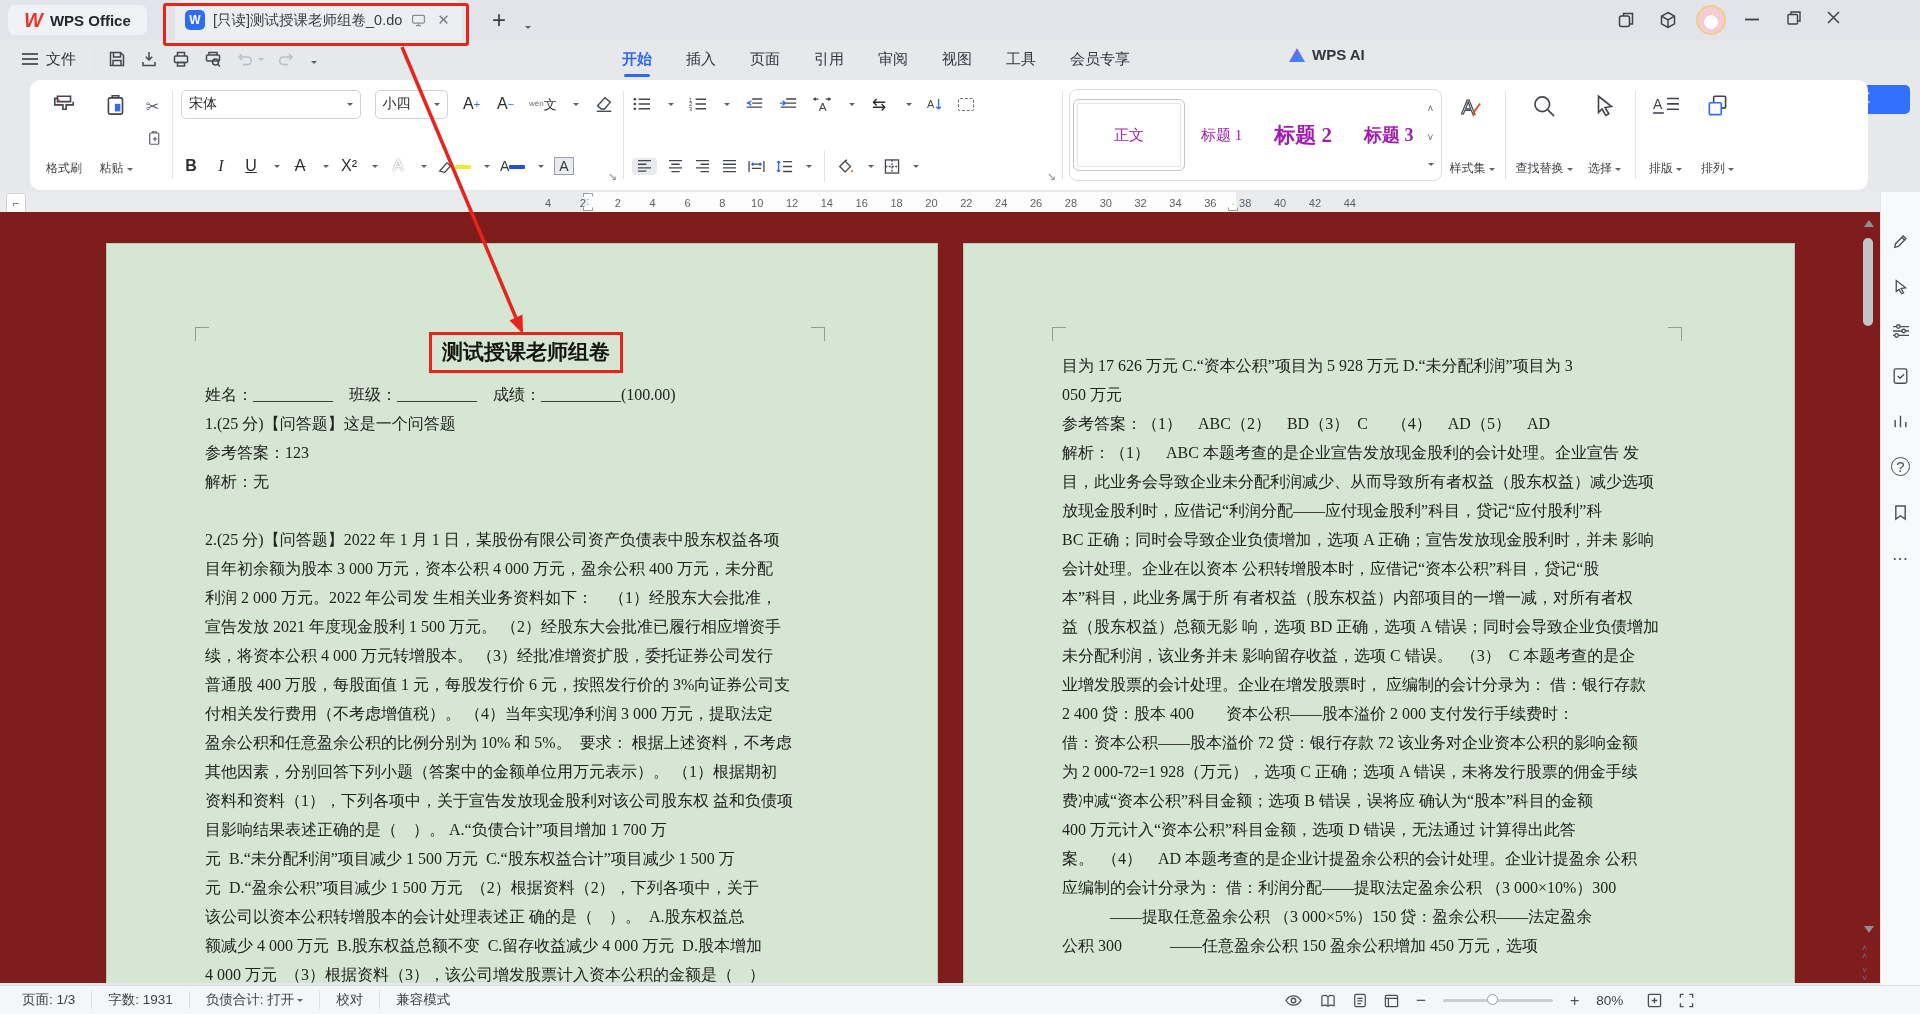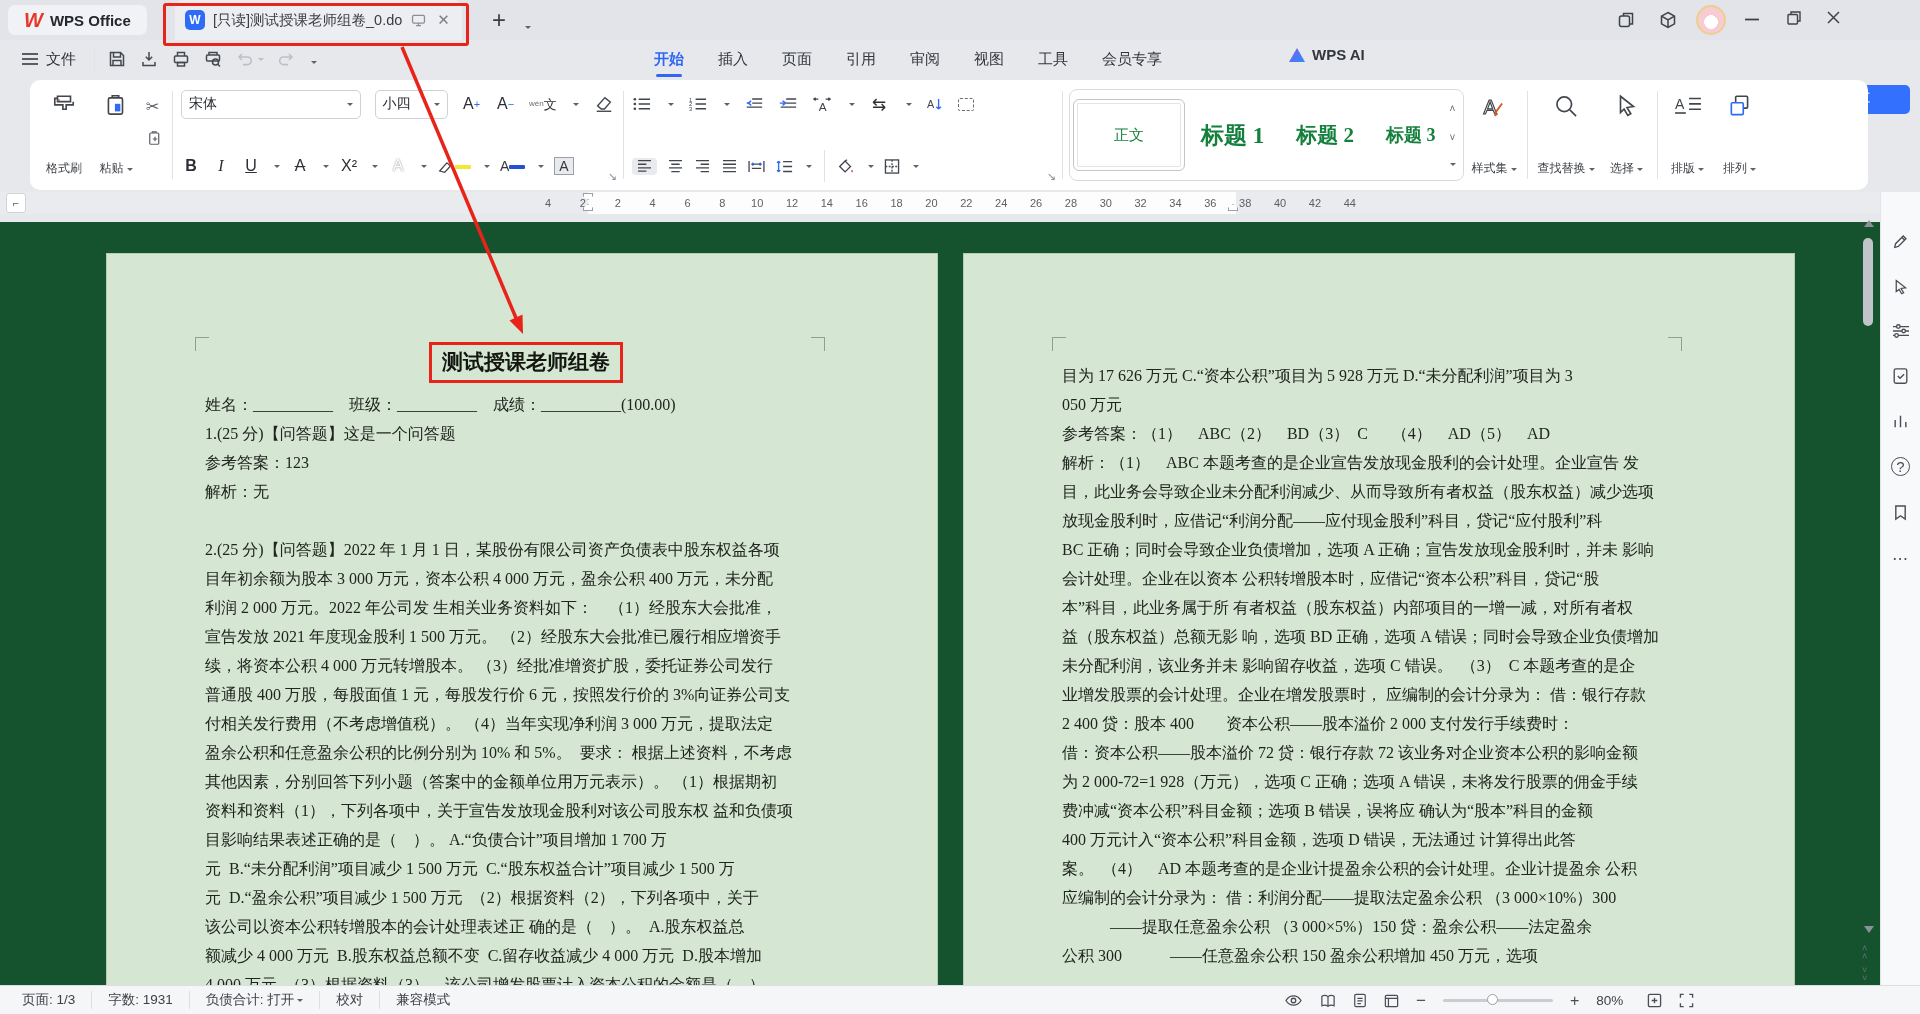--- a/index.html
+++ b/index.html
@@ -17,52 +17,52 @@
 .doctab{position:absolute;left:175px;top:0;height:40px;display:flex;align-items:center;gap:8px;padding:0 10px;font-size:14.5px;color:#3a3d42;background:#eceef2;border-radius:8px 8px 0 0}
 .wicon{width:20px;height:20px;background:#2e6bf6;border-radius:5px;color:#fff;font-weight:700;font-size:12px;display:grid;place-items:center;flex:none}
 .tabclose{color:#7a7e85;font-size:15px;padding:0 2px}
 .newtab{position:absolute;left:492px;top:6px;font-size:24px;color:#3a3d42;line-height:28px}
 .tb-ico{position:absolute;top:10px}
 .avatar{position:absolute;left:1696px;top:5px;width:30px;height:30px;border-radius:50%;border:2px solid #eccf8e;background:radial-gradient(circle at 50% 58%,#fff 0 34%,#f6ccd2 35% 100%)}
 
 .menubar{position:absolute;left:0;top:40px;width:1920px;height:38px;background:#e6e8ec;display:flex;align-items:center;font-size:15px}
 .filebtn{display:flex;align-items:center;gap:8px;padding:0 14px 0 22px;color:#2c2f34}
 .quick{display:flex;align-items:center;gap:12px;padding:0 8px}
-.mtabs{position:absolute;left:644px;top:0;height:38px;display:flex;align-items:center;gap:14px}
+.mtabs{position:absolute;left:612px;top:0;height:38px;display:flex;align-items:center;gap:14px}
 .mtab{padding:6px 10px;color:#33363b;position:relative;white-space:nowrap}
 .mtab.active{color:#2f66f5;font-weight:700}
 .mtab.active::after{content:"";position:absolute;left:12px;right:12px;bottom:-2px;height:3px;border-radius:2px;background:#2f66f5}
 .wpsai{position:absolute;left:1288px;top:6px;display:flex;align-items:center;gap:6px;font-weight:600;color:#33363b}
 .sharebtn{position:absolute;left:1779px;top:45px;width:131px;height:29px;background:#3470fe;border-radius:5px;color:#fff;display:flex;align-items:center;justify-content:center;gap:6px;font-size:15px}
 
 .ribbon{position:absolute;left:30px;top:80px;width:1838px;height:110px;background:#fff;border-radius:10px;display:flex;align-items:stretch;padding:5px 8px}
 .grp{display:flex;flex-direction:column;justify-content:space-between;padding:3px 4px}
 .rrow{display:flex;align-items:center;gap:14px;height:32px}
 .rrow.tight{gap:10px}
 .bigbtn{display:flex;flex-direction:column;align-items:center;justify-content:space-between;height:96px;padding:8px 6px 4px;font-size:12px;color:#3c3f45;min-width:52px}
 .bigbtn .lbl{display:flex;align-items:center;white-space:nowrap}
 .selbox{display:flex;align-items:center;justify-content:space-between;border:1px solid #cfd2d7;border-radius:5px;height:29px;padding:0 7px;font-size:14px;color:#26292e}
 .lbtn{font-size:16px;color:#2c2f34;min-width:20px;text-align:center;display:flex;align-items:center;justify-content:center}
 .launcher{position:absolute;font-size:11px;color:#8a8e94}
 .gallery{display:flex;align-items:center;border:1px solid #d9dbde;border-radius:8px;margin:4px 2px;padding:3px}
-.gal-item{height:72px;display:flex;align-items:center;justify-content:center;padding:0 16px;color:#15803d;white-space:nowrap}
+.gal-item{height:72px;display:flex;align-items:center;justify-content:center;padding:0 16px;color:#a21caf;white-space:nowrap}
 .gal-item.sel{border:1px solid #c2c5ca;border-radius:6px;box-shadow:0 0 0 3px #fff inset,0 0 0 4px #e3e5e8 inset}
 .serif{font-family:"Liberation Serif","DejaVu Serif",serif}
 .gal-arrows{display:flex;flex-direction:column;justify-content:space-between;height:64px;padding:0 4px;color:#5f6368;font-size:10px}
 
 .rulerband{position:absolute;left:0;top:192px;width:1880px;height:22px;background:#e9ebee}
 .rulerwhite{position:absolute;left:588px;top:192px;width:648px;height:22px;background:#fdfdfd}
 .rulernums{position:absolute;left:540px;top:192px;width:818px;height:22px;display:flex;justify-content:space-between;align-items:center;font-size:11px;color:#5c6065}
 .rulernums span{width:16px;text-align:center}
 .tabsel{position:absolute;left:6px;top:193px;width:20px;height:20px;background:#fff;border:1px solid #cfd2d6;border-radius:3px;display:grid;place-items:center;font-size:11px;color:#5c6065}
 .mk{position:absolute;width:10px;height:7px;background:#fff;border:1px solid #9aa0a6}
 .mk.down{clip-path:polygon(0 0,100% 0,100% 45%,50% 100%,0 45%)}
 .mk.up{clip-path:polygon(50% 0,100% 55%,100% 100%,0 100%,0 55%)}
 
-.canvas{position:absolute;left:0;top:222px;width:1880px;height:771px;background:#14532d;overflow:hidden}
+.canvas{position:absolute;left:0;top:212px;width:1880px;height:771px;background:#7f1d1d;overflow:hidden}
 .page{position:absolute;top:31px;width:832px;height:980px;background:#d5e7d3;border:1px solid #b7cbb4}
 .page.pL{left:106px}.page.pR{left:963px}
 .pagein{position:absolute;left:98px;right:122px;top:0;bottom:0;overflow:hidden}
 .doc{font-family:"Liberation Serif","DejaVu Serif",serif;font-size:16px;line-height:29px;color:#20251f}
 .doc-line{white-space:pre;height:29px;overflow:visible}
 .titlewrap{text-align:center;padding-top:88px;transform:translateX(16px)}
 .doc-title-box{display:inline-block;border:3px solid #e8231a;padding:0 10px 1px;font-size:21px;font-weight:700;line-height:34px;color:#14170f}
 .infoline{white-space:pre;margin-top:7px;height:29px}
 .cmark{position:absolute;width:14px;height:14px;border-left:1px solid #8fa18d;border-top:1px solid #8fa18d}
 
@@ -425,21 +425,21 @@
           </svg>
         </span>
         <span class="cv"></span>
     </div>
     <span class="launcher" style="right:2px;bottom:2px">↘</span>
   </div>
   <div class="vsep"></div>
 
   <div class="gallery">
     <div class="gal-item sel" style="font-size:15px;width:112px">正文</div>
-    <div class="gal-item serif" style="font-size:23px;font-weight:700">标题 1</div>
+    <div class="gal-item serif" style="font-size:15px;font-weight:400">标题 1</div>
     <div class="gal-item serif" style="font-size:21px;font-weight:700">标题 2</div>
     <div class="gal-item serif" style="font-size:18px;font-weight:700;padding-right:10px">标题 3</div>
     <div class="gal-arrows">
       <span>˄</span>
       <span>˅</span>
       <span class="cv" style="margin:0"></span>
     </div>
   </div>
 
   <div class="bigbtn">

